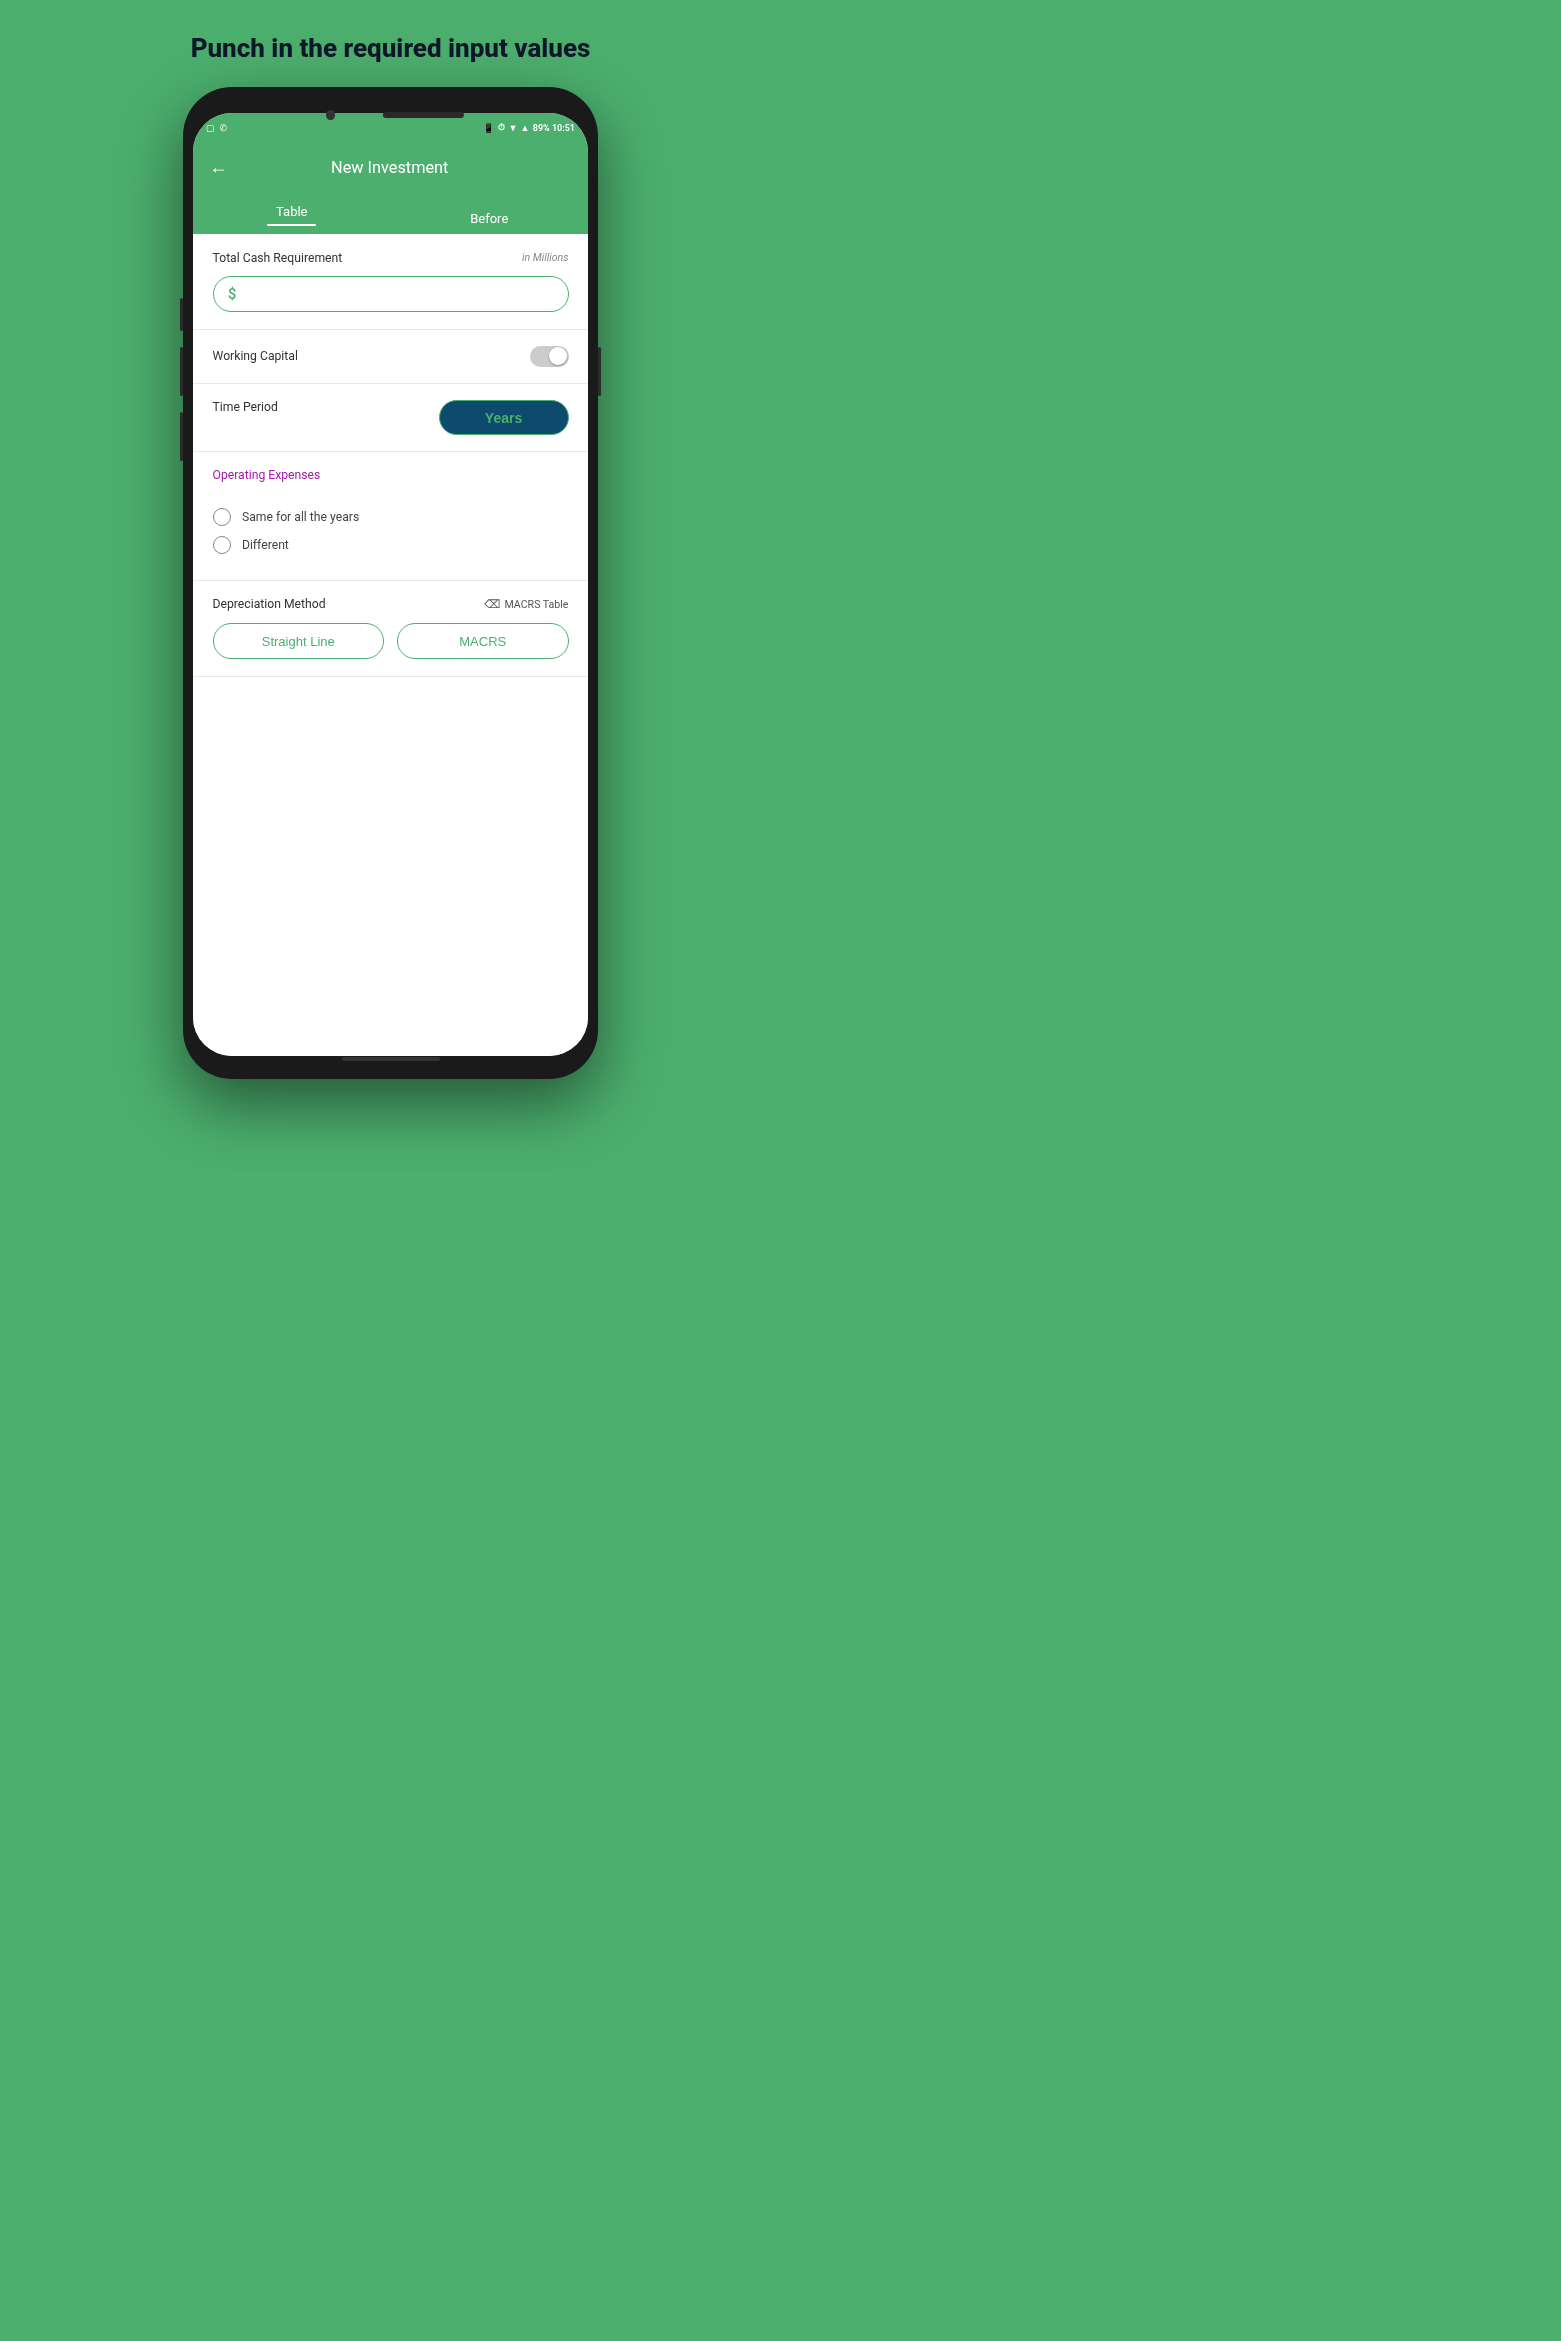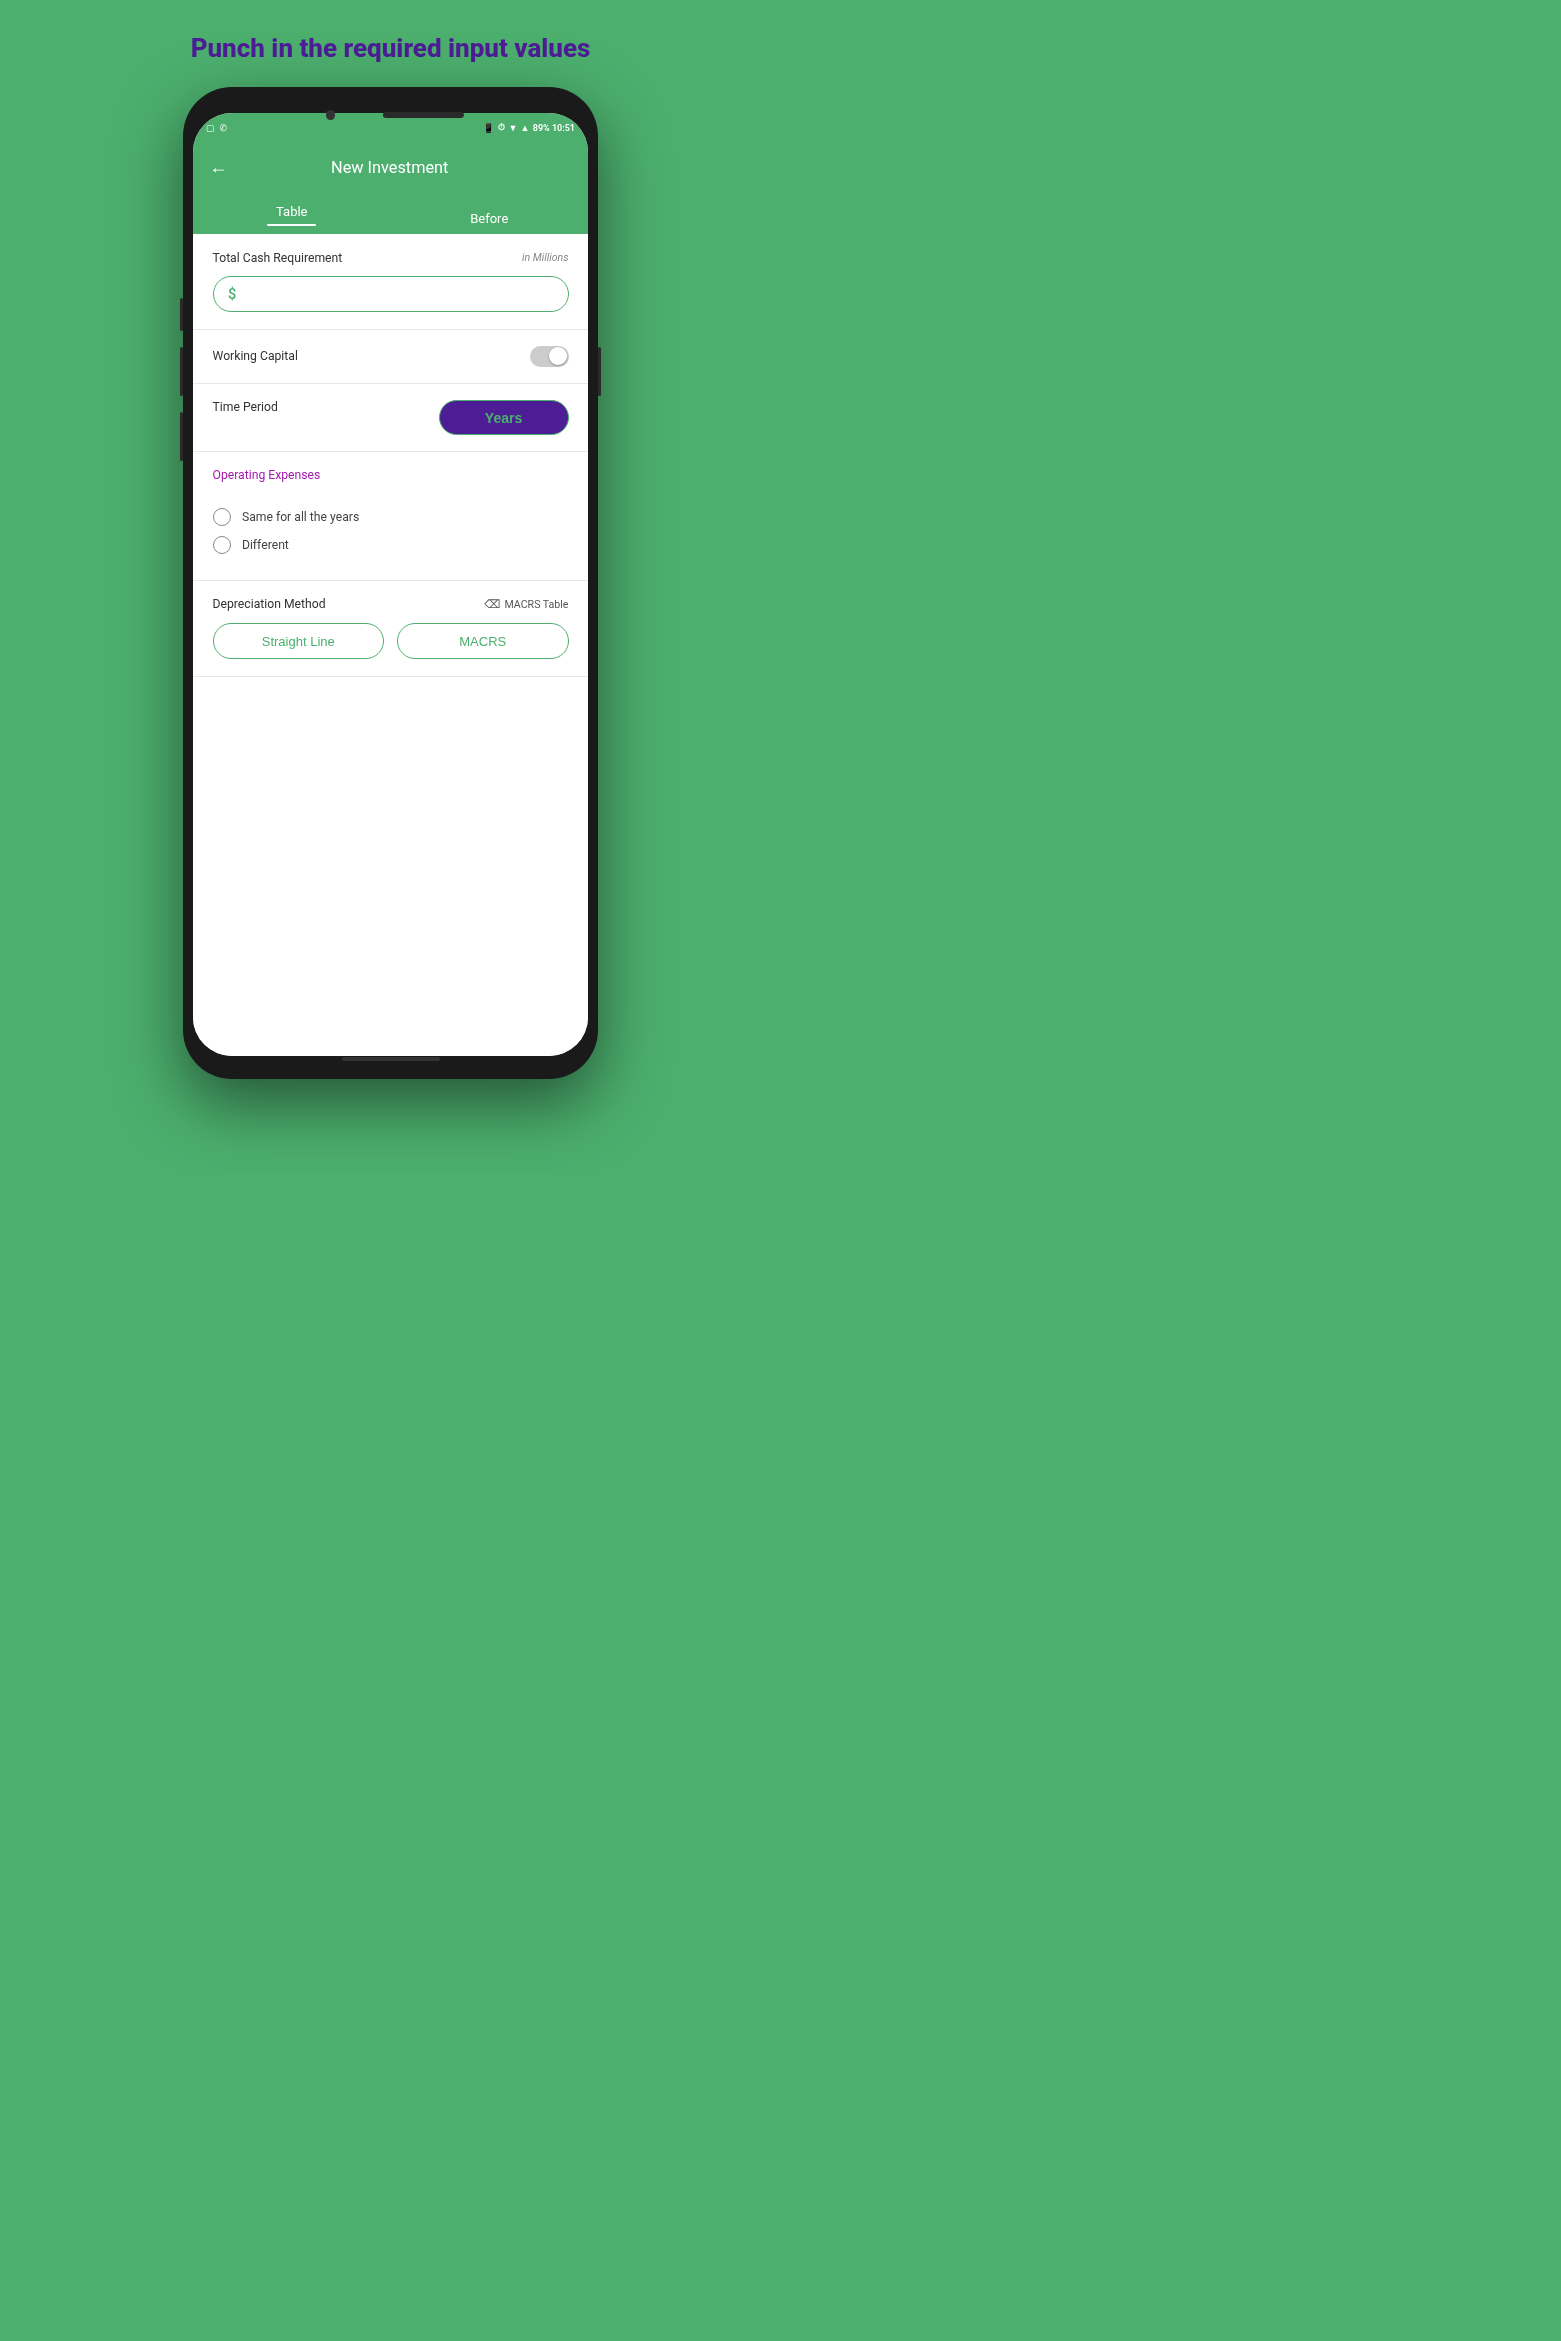--- a/index.html
+++ b/index.html
@@ -9,21 +9,21 @@
       height: 1171px;
       background-color: #4caf6e;
       display: flex;
       flex-direction: column;
       align-items: center;
       font-family: 'Segoe UI', Roboto, Arial, sans-serif;
       overflow: hidden;
     }
 
     .page-headline {
-      color: #4c1d95;
+      color: #0f172a;
       font-size: 26px;
       font-weight: 800;
       text-align: center;
       margin-top: 33px;
       margin-bottom: 24.4px;
       padding: 0 33px;
     }
 
     
     .phone-shell {
@@ -309,21 +309,21 @@
       justify-content: space-between;
     }
 
     .years-button {
       border: 1.6px solid #4caf6e;
       border-radius: 24.4px;
       padding: 8.1px 33px;
       color: #4caf6e;
       font-size: 14px;
       font-weight: 700;
-      background: #4c1d95;
+      background: #0c4a6e;
       cursor: pointer;
       min-width: 130px;
       text-align: center;
     }
 
     
     .section-title {
       font-size: 12.2px;
       color: #a21caf;
       margin-bottom: 26px;

